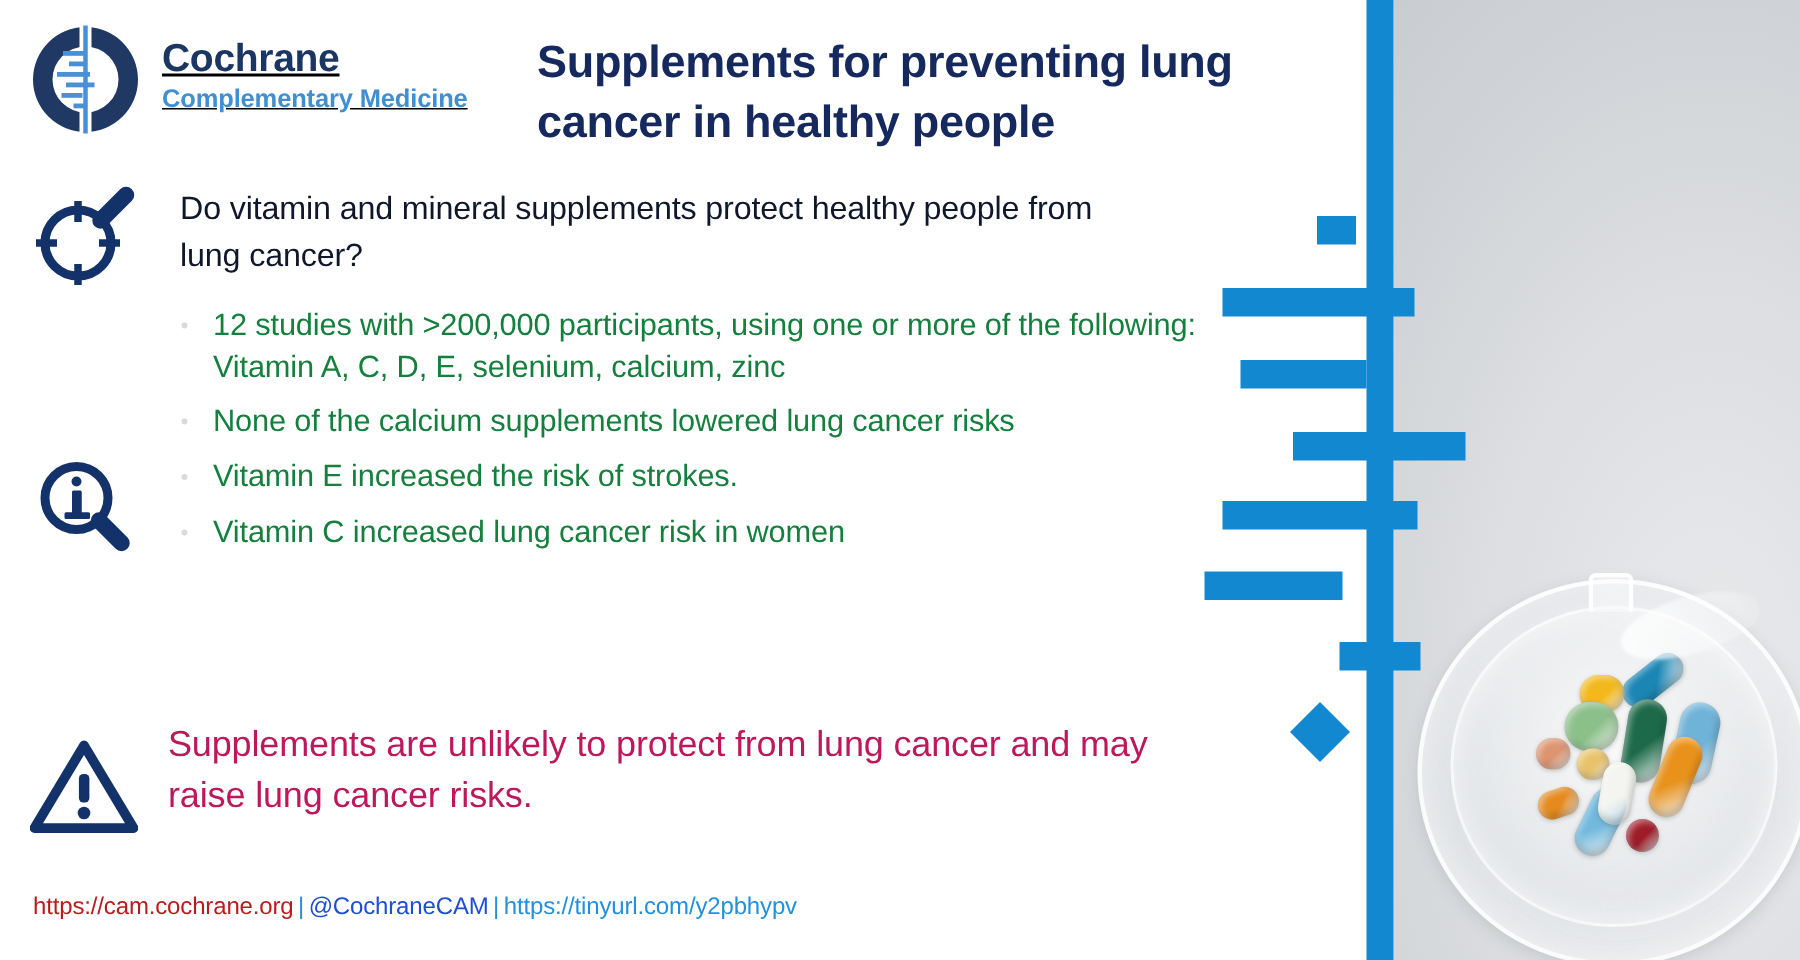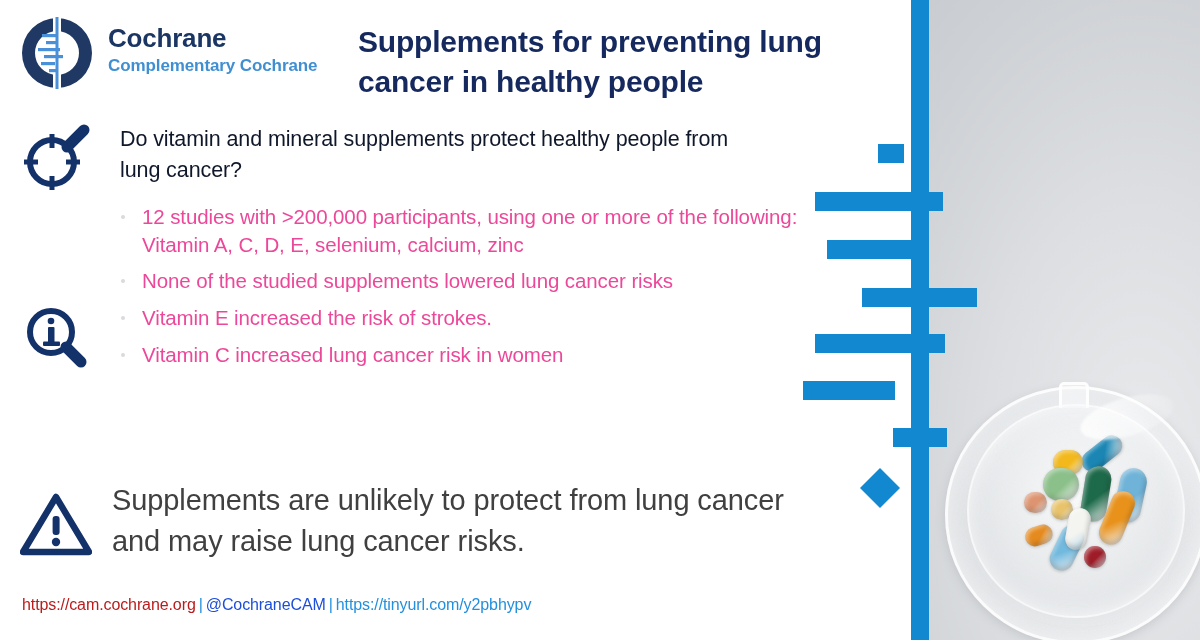--- a/index.html
+++ b/index.html
@@ -59,21 +59,21 @@
     border-radius:50%;
     background:linear-gradient(100deg, rgba(255,255,255,.85), rgba(255,255,255,.1));
     transform:rotate(-16deg);
     filter:blur(1px);
   }
   .pill { position:absolute; border-radius:999px; }
 
   
   .logo-block { position:absolute; left:18px; top:12px; width:330px; height:82px; }
   .logo-mark  { position:absolute; left:0; top:2px; width:78px; height:78px; }
-  .logo-text  { position:absolute; left:90px; top:12px; }
+  .logo-text  { position:absolute; left:90px; top:12px;text-decoration:underline; }
   .logo-title {
     font-size:26px; font-weight:bold; color:#1c3664; letter-spacing:-.2px;
     line-height:1.1;
   }
   .logo-sub {
     font-size:17px; font-weight:bold; color:#3f8fd2; letter-spacing:-.1px;
     line-height:1.3; margin-top:2px;
   }
 
   .poster-title {
@@ -90,32 +90,32 @@
     position:absolute; left:120px; top:124px; width:640px;
     font-size:21.5px; color:#0f172a; line-height:1.42; letter-spacing:-.1px;
   }
 
   .findings {
     position:absolute; left:118px; top:203px; width:690px;
     list-style:none;
   }
   .findings li {
     position:relative;
-    font-size:20.5px; color:#ec4899; line-height:1.35; letter-spacing:-.1px;
+    font-size:20.5px; color:#15803d; line-height:1.35; letter-spacing:-.1px;
     padding-left:24px; margin-bottom:9px;
   }
   .findings li::before {
     content:""; position:absolute; left:3px; top:12px;
     width:4px; height:4px; border-radius:50%;
     background:#d8dade;
   }
 
   .conclusion {
     position:absolute; left:112px; top:480px; width:700px;
-    font-size:29px; color:#404040; line-height:1.42; letter-spacing:-.1px;
+    font-size:24px; color:#be185d; line-height:1.42; letter-spacing:-.1px;
   }
 
   .footer {
     position:absolute; left:22px; top:596px;
     font-size:16px; color:#2390dd; letter-spacing:-.1px;
   }
   .footer .sep { color:#2390dd; padding:0 3px; }
 </style>
 </head>
 <body>
@@ -166,21 +166,21 @@
       <rect x="37.5" y="3" width="3" height="72" fill="#4a90d9"></rect>
       <rect x="24" y="20" width="15" height="3.2" fill="#4a90d9"></rect>
       <rect x="28" y="27" width="11" height="3.2" fill="#4a90d9"></rect>
       <rect x="20" y="34" width="22" height="3.2" fill="#4a90d9"></rect>
       <rect x="26" y="41" width="19" height="3.2" fill="#4a90d9"></rect>
       <rect x="23" y="48" width="14" height="3.2" fill="#4a90d9"></rect>
       <rect x="31" y="55" width="9" height="3.2" fill="#4a90d9"></rect>
     </svg>
     <div class="logo-text">
       <div class="logo-title">Cochrane</div>
-      <div class="logo-sub">Complementary Cochrane</div>
+      <div class="logo-sub">Complementary Medicine</div>
     </div>
   </div>
 
   <div class="poster-title">Supplements for preventing lung cancer in healthy people</div>
 
   <svg class="icon-target" viewBox="0 0 68 68">
     <circle cx="30" cy="38" r="22" fill="none" stroke="#14326a" stroke-width="6"></circle>
     <line x1="30" y1="10" x2="30" y2="24" stroke="#14326a" stroke-width="5"></line>
     <line x1="30" y1="52" x2="30" y2="66" stroke="#14326a" stroke-width="5"></line>
     <line x1="2" y1="38" x2="16" y2="38" stroke="#14326a" stroke-width="5"></line>
@@ -191,21 +191,21 @@
 
   <svg class="icon-info" viewBox="0 0 64 64">
     <circle cx="27" cy="27" r="21" fill="none" stroke="#14326a" stroke-width="6"></circle>
     <line x1="42" y1="42" x2="57" y2="57" stroke="#14326a" stroke-width="11" stroke-linecap="round"></line>
     <circle cx="27" cy="16" r="3.3" fill="#14326a"></circle>
     <rect x="24" y="22" width="6.5" height="18" rx="1" fill="#14326a"></rect>
     <rect x="19" y="36.5" width="17" height="4.5" rx="1" fill="#14326a"></rect>
   </svg>
   <ul class="findings" id="findings-list">
       <li>12 studies with &gt;200,000 participants, using one or more of the following: Vitamin A, C, D, E, selenium, calcium, zinc</li>
-      <li>None of the studied supplements lowered lung cancer risks</li>
+      <li>None of the calcium supplements lowered lung cancer risks</li>
       <li>Vitamin E increased the risk of strokes.</li>
       <li>Vitamin C increased lung cancer risk in women</li>
     </ul>
 
   <svg class="icon-warning" viewBox="0 0 72 64">
     <path d="M36 5 L69 60 L3 60 Z" fill="none" stroke="#14326a" stroke-width="6.5" stroke-linejoin="round"></path>
     <rect x="32.6" y="24" width="7" height="19" rx="3" fill="#14326a"></rect>
     <circle cx="36" cy="50" r="4.2" fill="#14326a"></circle>
   </svg>
   <div class="conclusion">Supplements are unlikely to protect from lung cancer and may raise lung cancer risks.</div>

